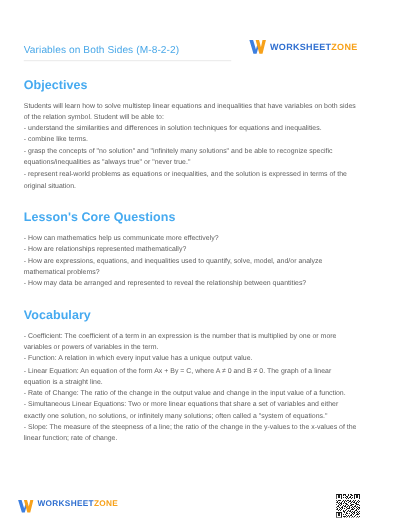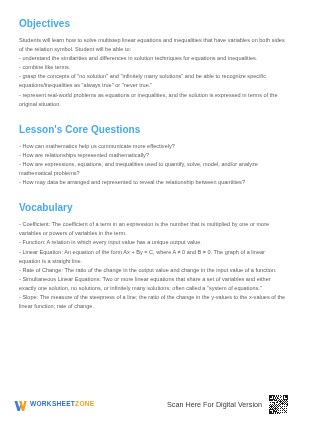--- a/index.html
+++ b/index.html
@@ -102,20 +102,37 @@
     box-sizing:border-box;
     display:block;
   }
   .qr svg{display:block;}
 </style>
 </head>
 <body>
 
 <div class="page">
 
+  <div class="header">
+    <div class="doc-title">Variables on Both Sides (M-8-2-2)</div>
+
+    <div class="logo">
+      <span class="logo-mark">
+        <svg viewBox="0 0 28 26" width="14" height="13" xmlns="http://www.w3.org/2000/svg">
+          <path d="M1 2 L7 2 L11.5 17 L13.5 10 L16.5 10 L12.5 24 L7.5 24 Z" fill="#3d7fe0"></path>
+          <path d="M11 2 L16.5 2 L19.5 13.5 L22 2 L27.5 2 L22 24 L17 24 Z" fill="#f7a11a"></path>
+        </svg>
+      </span>
+      <span class="logo-text">
+        <span class="w">WORKSHEET</span><span class="z">ZONE</span>
+      </span>
+    </div>
+
+    <div class="header-divider"></div>
+  </div>
 
   <div class="content">
 
     <div class="section">
       <div class="section-title">Objectives</div>
       <div class="body-text">
           <p>Students will learn how to solve multistep linear equations and inequalities that have variables on both sides of the relation symbol. Student will be able to:</p>
           <p>- understand the similarities and differences in solution techniques for equations and inequalities.</p>
           <p>- combine like terms.</p>
           <p>- grasp the concepts of "no solution" and "infinitely many solutions" and be able to recognize specific equations/inequalities as "always true" or "never true."</p>
@@ -155,21 +172,20 @@
           <path d="M1 2 L7 2 L11.5 17 L13.5 10 L16.5 10 L12.5 24 L7.5 24 Z" fill="#3d7fe0"></path>
           <path d="M11 2 L16.5 2 L19.5 13.5 L22 2 L27.5 2 L22 24 L17 24 Z" fill="#f7a11a"></path>
         </svg>
       </span>
       <span class="logo-text">
         <span class="w">WORKSHEET</span><span class="z">ZONE</span>
       </span>
     </div>
 
     <div class="footer-right">
-      <span class="scan-text">Scan Here For Digital Version</span>
       <span class="qr">
         <svg width="19" height="19" viewBox="0 0 29 29" xmlns="http://www.w3.org/2000/svg" shape-rendering="crispEdges">
           <rect width="29" height="29" fill="#ffffff"></rect>
           <g fill="#1a1a1a">
             <rect x="0" y="0" width="7" height="1"></rect>
               <rect x="0" y="0" width="1" height="7"></rect>
             <rect x="6" y="0" width="1" height="7"></rect>
               <rect x="0" y="6" width="7" height="1"></rect>
             <rect x="2" y="2" width="3" height="3"></rect>
             <rect x="22" y="0" width="7" height="1"></rect>

